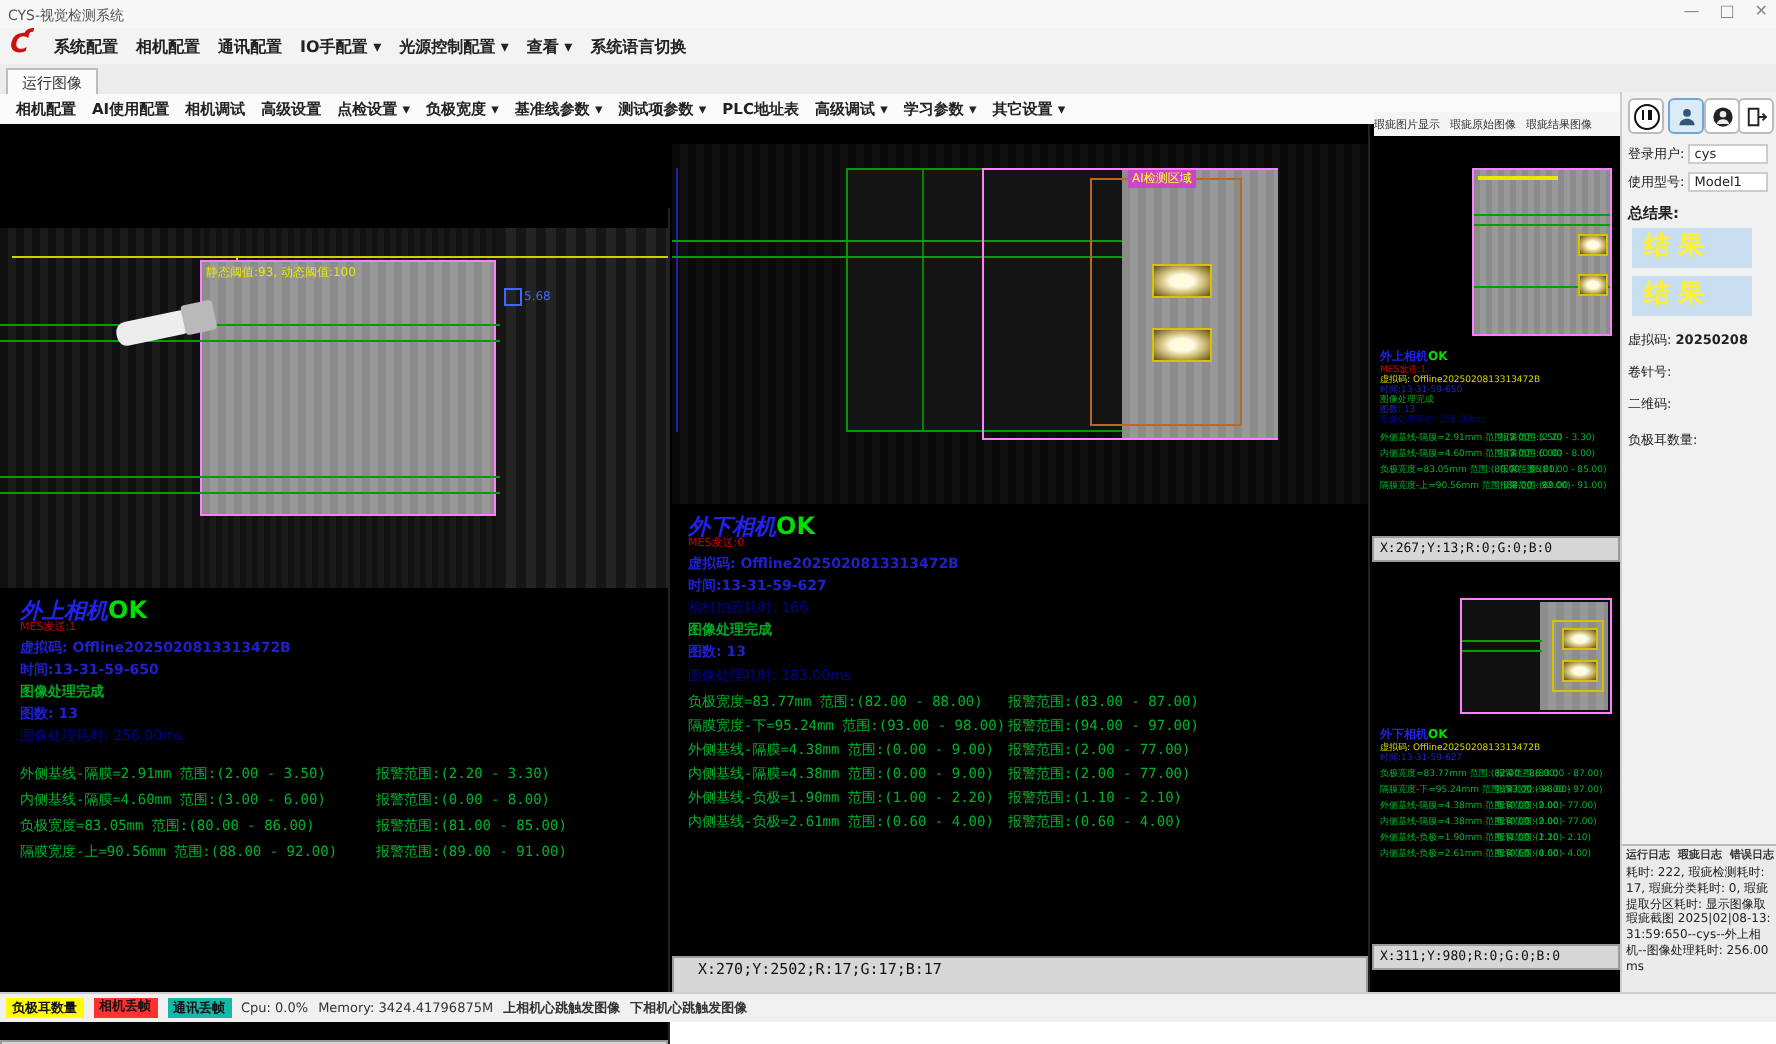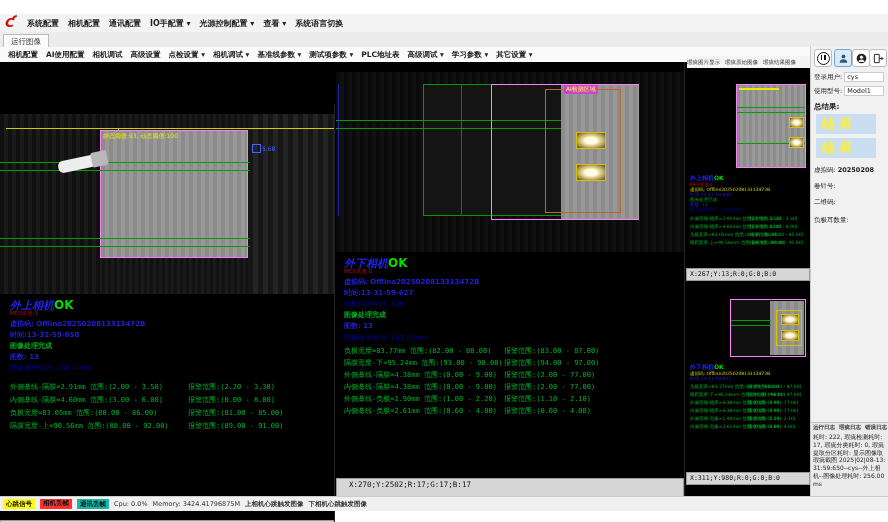--- a/index.html
+++ b/index.html
@@ -77,20 +77,28 @@
   .badge{font-size:6.5px;padding:0 3px;line-height:10px;color:#111;font-weight:bold;white-space:nowrap;}
   .bb-text{font-size:6.5px;color:#333;white-space:nowrap;}
   .bb-text.strong{font-weight:bold;}
   svg.pic{display:block;}
 </style>
 </head>
 <body>
 
 <div id="app">
 
+  <div class="titlebar">
+    <span class="title-text">CYS-视觉检测系统</span>
+    <span class="win-controls">
+      <span>—</span>
+      <span>□</span>
+      <span>✕</span>
+    </span>
+  </div>
 
   <div class="menubar">
     <span class="logo">Ƈ</span>
     <span class="menu-item">系统配置</span>
     <span class="menu-item">相机配置</span>
     <span class="menu-item">通讯配置</span>
     <span class="menu-item">IO手配置 ▾</span>
     <span class="menu-item">光源控制配置 ▾</span>
     <span class="menu-item">查看 ▾</span>
     <span class="menu-item">系统语言切换</span>
@@ -99,21 +107,21 @@
   <div class="tabstrip">
     <span class="tab-active">运行图像</span>
   </div>
 
   <div class="toolbar">
     <span class="tool-item">相机配置</span>
     <span class="tool-item">AI使用配置</span>
     <span class="tool-item">相机调试</span>
     <span class="tool-item">高级设置</span>
     <span class="tool-item">点检设置 ▾</span>
-    <span class="tool-item">相机调试 ▾</span>
+    <span class="tool-item">负极宽度 ▾</span>
     <span class="tool-item">基准线参数 ▾</span>
     <span class="tool-item">测试项参数 ▾</span>
     <span class="tool-item">PLC地址表</span>
     <span class="tool-item">高级调试 ▾</span>
     <span class="tool-item">学习参数 ▾</span>
     <span class="tool-item">其它设置 ▾</span>
   </div>
 
   <div class="thumbheader">
     <span>瑕疵图片显示</span>
@@ -313,21 +321,21 @@
       <div class="logtabs">
         <span>运行日志</span>
         <span>瑕疵日志</span>
         <span>错误日志</span>
       </div>
       <div class="logtext">耗时: 222, 瑕疵检测耗时: 17, 瑕疵分类耗时: 0, 瑕疵提取分区耗时: 显示图像取瑕疵截图 2025|02|08-13:31:59:650--cys--外上相机--图像处理耗时: 256.00ms</div>
     </div>
   </div>
 
   <div class="bottombar">
-    <span class="badge" style="background:#ffff00;">心跳信号</span>
+    <span class="badge" style="background:#ffff00;">负极耳数量</span>
     <span class="badge" style="background:#ff3131;font-family:Liberation Mono, monospace;">相机丢帧</span>
     <span class="badge" style="background:#14b8a6;">通讯丢帧</span>
     <span class="bb-text">Cpu: 0.0%</span>
     <span class="bb-text">Memory: 3424.41796875M</span>
     <span class="bb-text strong">上相机心跳触发图像</span>
     <span class="bb-text strong">下相机心跳触发图像</span>
   </div>
 
 </div>
 

